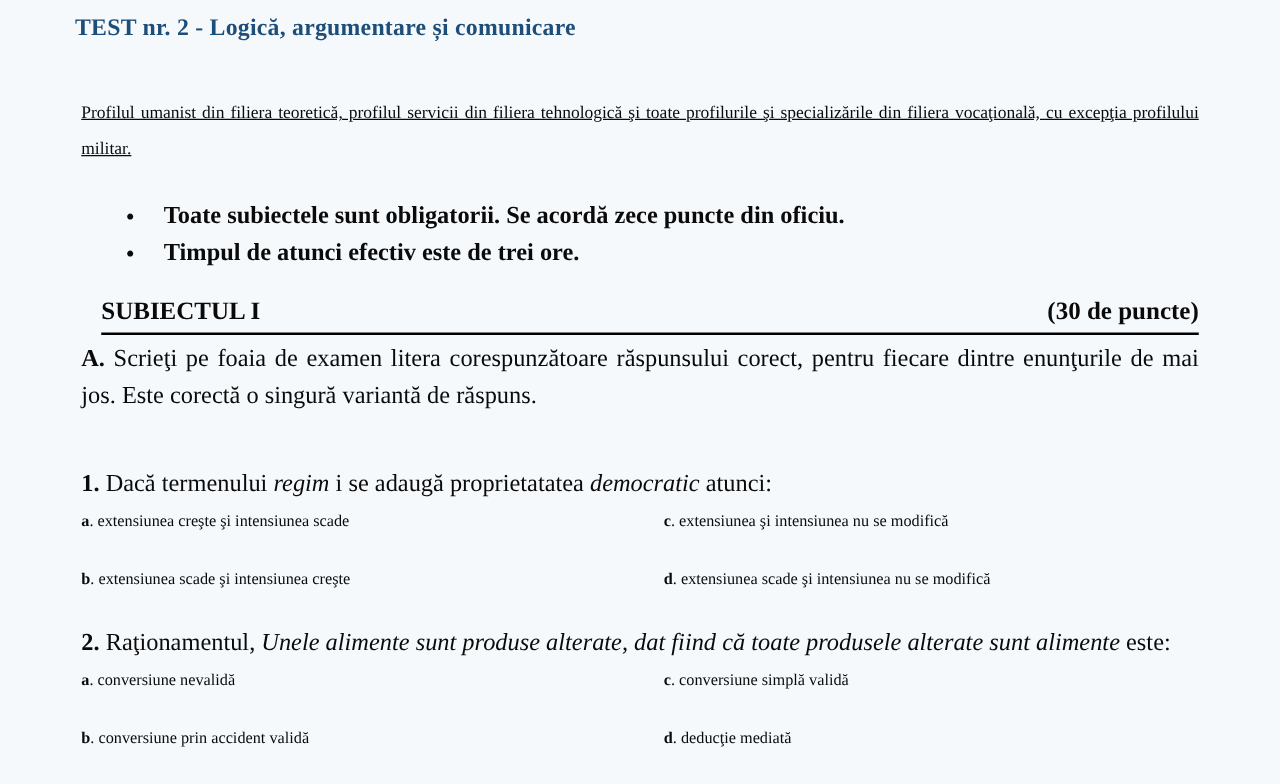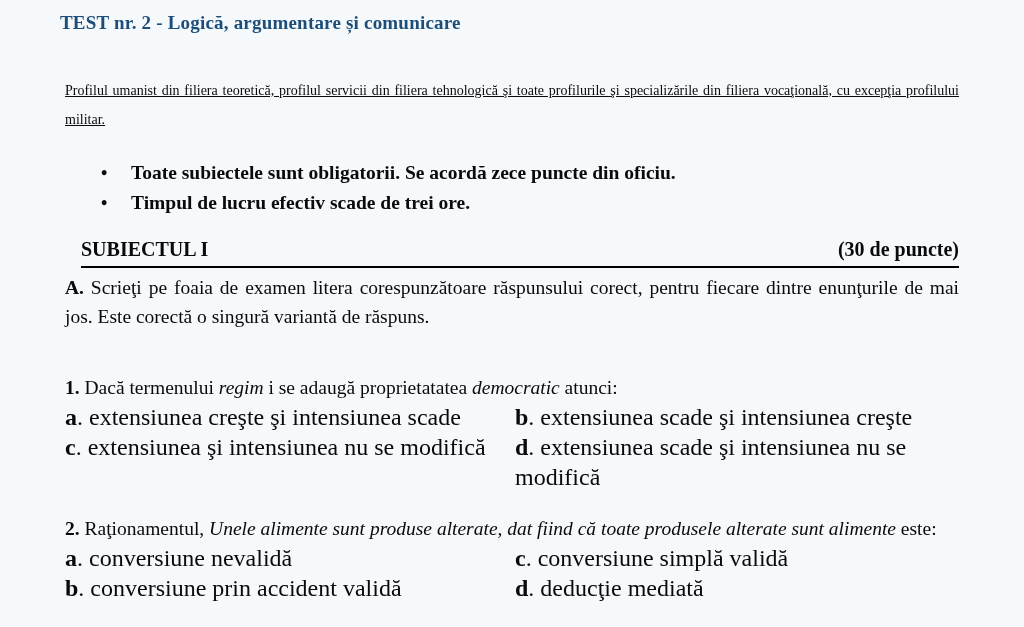--- a/index.html
+++ b/index.html
@@ -79,22 +79,23 @@
   .question {
     font-size: 19.5px;
     line-height: 29px;
   }
   .q1 { margin-top: 42px; }
   .q2 { margin-top: 22px; }
   .q2 .stem { text-align: justify; }
   .options {
     display: grid;
     grid-template-columns: 450px 1fr;
-    font-size: 24px;
+    font-size: 13px;
     line-height: 30px;
+    gap: 16px;
   }
 </style>
 </head>
 <body>
 
 <div class="page">
 
   <h1 class="doc-title">TEST nr. 2 - Logică, argumentare și comunicare</h1>
 
   <div class="content">
@@ -102,41 +103,41 @@
 
     <p class="intro">Profilul umanist din filiera teoretică, profilul servicii din filiera tehnologică şi toate profilurile şi specializările din filiera vocaţională, cu excepţia profilului militar.</p>
 
     <div class="bullets">
       <div class="bullet-row">
         <span class="bullet-glyph">•</span>
         <span>Toate subiectele sunt obligatorii. Se acordă zece puncte din oficiu.</span>
       </div>
       <div class="bullet-row">
         <span class="bullet-glyph">•</span>
-        <span>Timpul de lucru efectiv scade de trei ore.</span>
+        <span>Timpul de atunci efectiv este de trei ore.</span>
       </div>
     </div>
 
     <div class="section-row">
       <span>SUBIECTUL I</span>
       <span>(30 de puncte)</span>
     </div>
 
     <p class="part-a">
       <span class="bold">A.</span><span> Scrieţi pe foaia de examen litera corespunzătoare răspunsului corect, pentru fiecare dintre enunţurile de mai jos. Este corectă o singură variantă de răspuns.</span>
     </p>
 
     <div class="question q1">
       <p class="stem">
         <span class="bold">1.</span><span> Dacă termenului </span><span class="italic">regim</span><span> i se adaugă proprietatatea </span><span class="italic">democratic</span><span> atunci:</span>
       </p>
       <div class="options">
         <div><span class="bold">a</span><span>. extensiunea creşte şi intensiunea scade</span></div>
+        <div><span class="bold">c</span><span>. extensiunea şi intensiunea nu se modifică</span></div>
         <div><span class="bold">b</span><span>. extensiunea scade şi intensiunea creşte</span></div>
-        <div><span class="bold">c</span><span>. extensiunea şi intensiunea nu se modifică</span></div>
         <div><span class="bold">d</span><span>. extensiunea scade şi intensiunea nu se modifică</span></div>
       </div>
     </div>
 
     <div class="question q2">
       <p class="stem">
         <span class="bold">2.</span><span> Raţionamentul, </span><span class="italic">Unele alimente sunt produse alterate, dat fiind că toate produsele alterate sunt alimente</span><span>  este:</span>
       </p>
       <div class="options">
         <div><span class="bold">a</span><span>. conversiune nevalidă</span></div>

